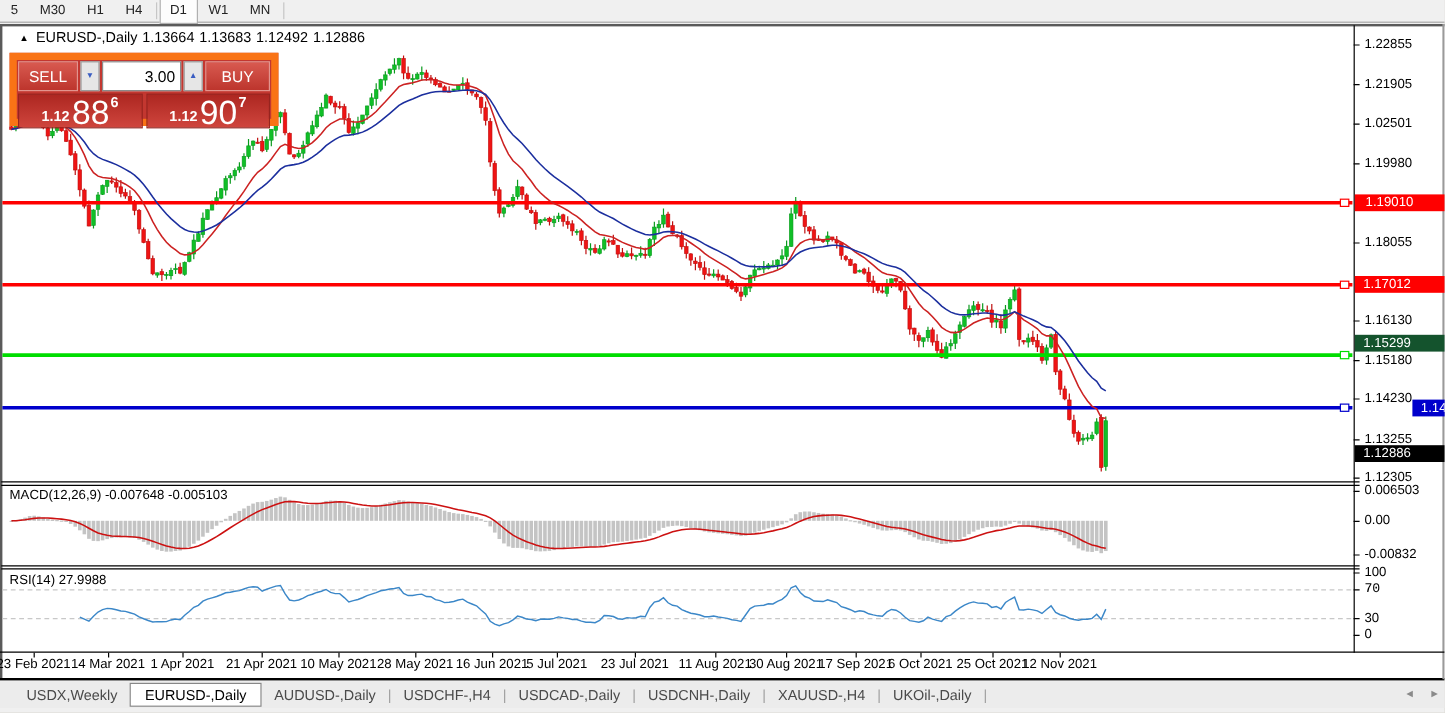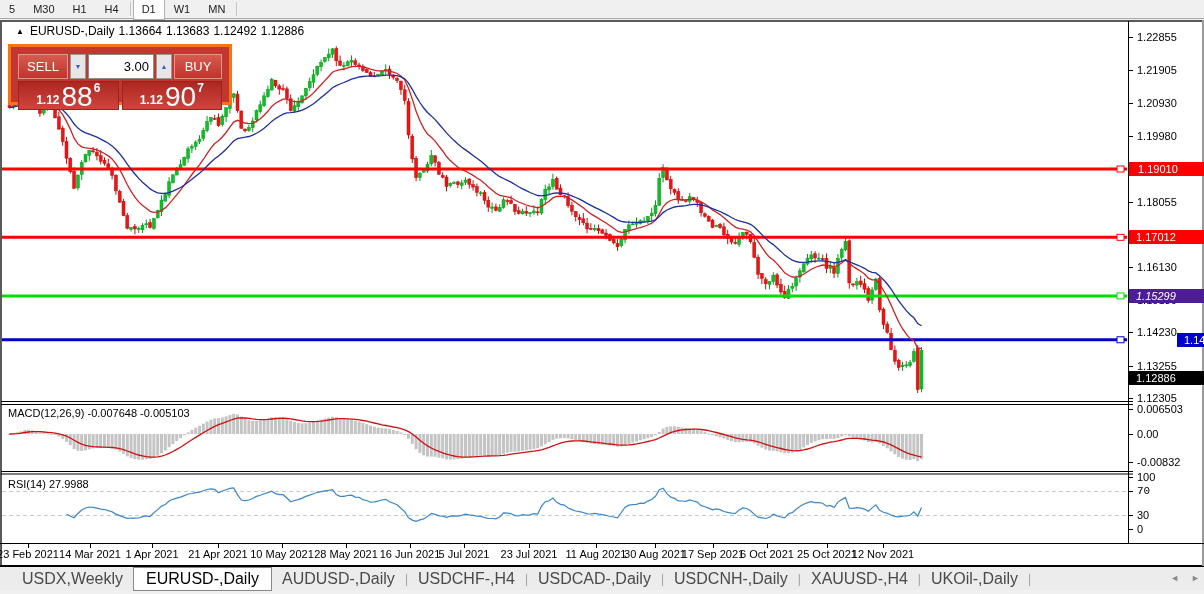--- a/index.html
+++ b/index.html
@@ -17,21 +17,21 @@
   
   .chart-win{position:absolute;left:0;top:20px;width:1204px;height:546px;background:#fff;z-index:1}
   #paint{position:absolute;left:0;top:0;width:1204px;height:594px;z-index:2;pointer-events:none}
 
   .chart-title{position:absolute;left:16px;top:24px;font-size:12px;color:#000;z-index:5;white-space:nowrap}
   .chart-title .t-arrow{font-size:8px;margin-right:6px;vertical-align:1px;cursor:pointer}
   .chart-title span{margin-right:4px}
 
   
   .trade-panel{position:absolute;left:8px;top:44px;width:224px;height:61px;background:#c33730;
-               border:3px solid #f97316;z-index:5;padding:7px}
+               border:6px solid #f97316;z-index:5;padding:1px}
   .tp-row1{display:flex;height:25px;gap:2px}
   .tp-sell,.tp-buy{background:linear-gradient(#d85a50,#bd352d);color:#fff;border:1px solid #e2948e;
                    font-size:13px;cursor:pointer;font-family:"Liberation Sans",sans-serif}
   .tp-sell{width:50px}.tp-buy{flex:1}
   .tp-spin{width:16px;background:#e6e6e6;border:1px solid #9a9a9a;color:#3a5dc2;font-size:7px;
            display:flex;align-items:center;justify-content:center;cursor:pointer}
   .tp-vol{width:66px;text-align:right;font-size:13px;padding-right:4px;border:1px solid #8a8a8a;
           font-family:"Liberation Sans",sans-serif}
   .tp-row2{display:flex;gap:3px;margin-top:2px;height:29px}
   .tp-price{flex:1;background:linear-gradient(#ad2721,#cf453d);color:#fff;display:flex;
@@ -43,21 +43,21 @@
   .ind-label{position:absolute;left:8px;font-size:11px;color:#000;z-index:5;white-space:nowrap}
 
   .axlabel{position:absolute;left:1137px;font-size:11px;color:#000;z-index:3;height:12px;line-height:12px;white-space:nowrap}
   .tag{position:absolute;left:1129px;width:75px;height:14px;line-height:14px;font-size:11px;
        color:#fff;padding-left:7px;z-index:5;white-space:nowrap}
   .datelabel{position:absolute;top:548px;width:84px;text-align:center;font-size:11px;color:#000;z-index:3;white-space:nowrap}
 
   
   .tabbar{position:absolute;left:0;top:568px;width:1204px;height:22px;background:#ececec;
           display:flex;align-items:center;padding-left:12px;z-index:6}
-  .tab{font-size:16px;color:#4a4a4a;padding:2px 10px;cursor:pointer;white-space:nowrap}
+  .tab{font-size:12px;color:#4a4a4a;padding:2px 10px;cursor:pointer;white-space:nowrap}
   .tab.active{background:#fff;border:1px solid #888;color:#000;padding:2px 12px}
   .tab-sep{color:#a0a0a0;font-size:12px}
   .tab-scroll{position:absolute;right:4px;top:573px;z-index:7;color:#8a8a8a;font-size:9px;display:flex;gap:12px}
   .tab-scroll span{cursor:pointer}
 </style>
 </head>
 <body>
 
 <div id="app">
 
@@ -905,38 +905,38 @@
       </div>
     </div>
   </div>
 
   <div class="ind-label" style="top:407px">MACD(12,26,9) -0.007648 -0.005103</div>
   <div class="ind-label" style="top:478px">RSI(14) 27.9988</div>
 
   <div id="axis-labels">
       <div class="axlabel" style="top: 31px;">1.22855</div>
       <div class="axlabel" style="top: 64px;">1.21905</div>
-      <div class="axlabel" style="top: 97px;">1.20930</div>
+      <div class="axlabel" style="top: 97px;">1.02501</div>
       <div class="axlabel" style="top: 130px;">1.19980</div>
       <div class="axlabel" style="top: 196px;">1.18055</div>
       <div class="axlabel" style="top: 261px;">1.16130</div>
       <div class="axlabel" style="top: 294px;">1.15180</div>
       <div class="axlabel" style="top: 326px;">1.14230</div>
       <div class="axlabel" style="top: 360px;">1.13255</div>
       <div class="axlabel" style="top: 392px;">1.12305</div>
       <div class="axlabel" style="top: 403px;">0.006503</div>
       <div class="axlabel" style="top: 428px;">0.00</div>
       <div class="axlabel" style="top: 456px;">-0.00832</div>
       <div class="axlabel" style="top: 471px;">100</div>
       <div class="axlabel" style="top: 485px; font-family: Liberation Mono, monospace;">70</div>
       <div class="axlabel" style="top: 509px;">30</div>
       <div class="axlabel" style="top: 523px;">0</div>
       <div class="tag" style="top: 162px; background: rgb(255, 0, 0); padding-left: 9px;">1.19010</div>
       <div class="tag" style="top: 230px; background: rgb(255, 0, 0);">1.17012</div>
-      <div class="tag" style="top: 289px; background: #4c1d95; font-style: italic;">1.15299</div>
+      <div class="tag" style="top: 279px; background: #14532d;">1.15299</div>
       <div class="tag" style="top: 333px; background: rgb(0, 0, 204); margin-left: 48px;">1.14017</div>
       <div class="tag" style="top: 371px; background: rgb(0, 0, 0);">1.12886</div>
     </div>
   <div id="date-labels">
       <div class="datelabel" style="left: -14px;">23 Feb 2021</div>
       <div class="datelabel" style="left: 48px;">14 Mar 2021</div>
       <div class="datelabel" style="left: 110px;">1 Apr 2021</div>
       <div class="datelabel" style="left: 176px;">21 Apr 2021</div>
       <div class="datelabel" style="left: 240px;">10 May 2021</div>
       <div class="datelabel" style="left: 304px;">28 May 2021</div>

